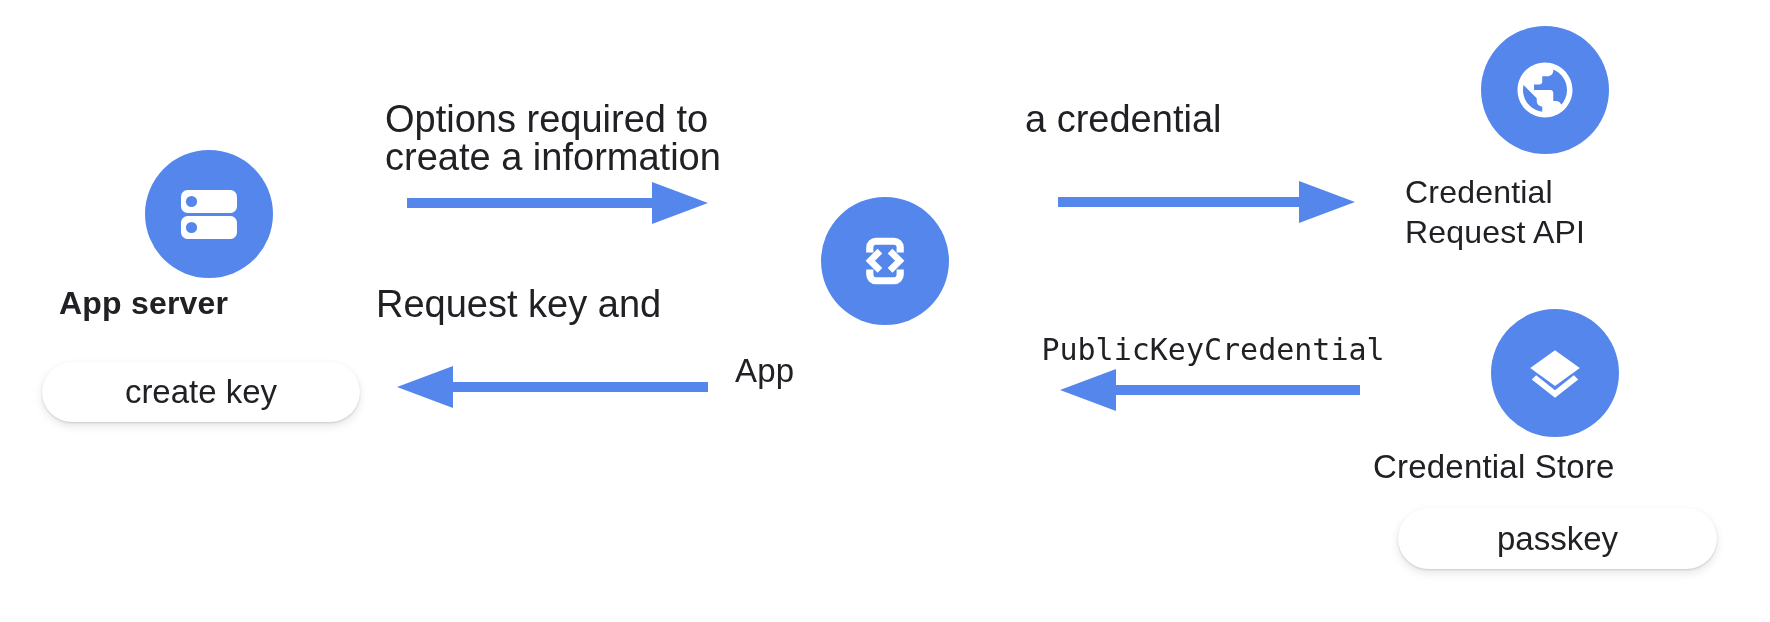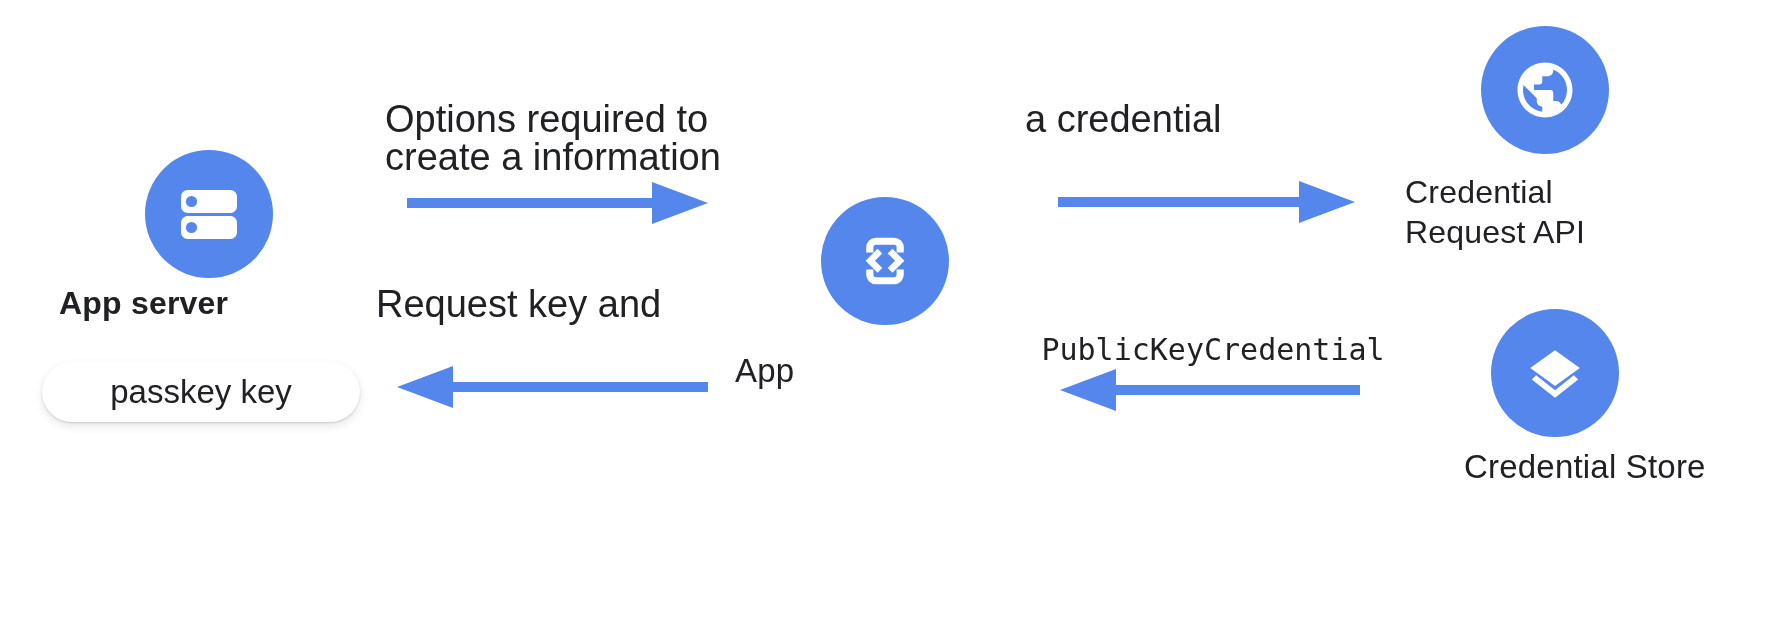--- a/index.html
+++ b/index.html
@@ -49,21 +49,21 @@
     <svg width="58" height="58" viewBox="0 0 58 58" aria-hidden="true">
       <rect x="1" y="5" width="56" height="23" rx="6.5" fill="#ffffff"></rect>
       <rect x="1" y="31" width="56" height="23" rx="6.5" fill="#ffffff"></rect>
       <circle cx="11.5" cy="16.5" r="5.6" style="fill:var(--accent-blue,#5586EC)"></circle>
       <circle cx="11.5" cy="42.5" r="5.6" style="fill:var(--accent-blue,#5586EC)"></circle>
     </svg>
   </div>
   <div class="node-label" style="left:59px;top:283px;width:300px;font-weight:bold;">App server</div>
 
   <div class="pill" style="left:42px;top:362px;width:318px;height:60px;">
-    <span>passkey key</span>
+    <span>create key</span>
   </div>
 
   <div class="arrow right" style="left:407px;top:181px;width:301px;">
     <div class="shaft"></div>
     <div class="head"></div>
   </div>
   <div class="arrow-label" style="left:385px;top:100px;width:340px;">
     <span class="line">Options required to</span>
     <span class="line">create a information</span>
   </div>
@@ -95,22 +95,25 @@
     <span class="line" style="display:block">Credential</span>
     <span class="line" style="display:block">Request API</span>
   </div>
 
   <div class="circle" style="left:1491px;top:309px;">
     <svg width="62" height="62" viewBox="0 0 24 24" aria-hidden="true">
       <polygon points="12,3.2 21.6,10.1 12,17 2.4,10.1" fill="#ffffff"></polygon>
       <path d="M12 18.7 L4.7 12.9 L3 14.5 L12 21.6 L21 14.5 L19.3 12.9 Z" fill="#ffffff"></path>
     </svg>
   </div>
-  <div class="node-label" style="left:1464px;top:447px;width:300px;font-size:33px;">Credential Store</div>
+  <div class="node-label" style="left:1373px;top:447px;width:300px;font-size:33px;">Credential Store</div>
 
+  <div class="pill" style="left:1398px;top:508px;width:319px;height:61px;">
+    <span>passkey</span>
+  </div>
 
   <div class="arrow left" style="left:1060px;top:368px;width:300px;">
     <div class="head"></div>
     <div class="shaft"></div>
   </div>
   <div class="mono-label" style="left:1028px;top:332px;width:370px;">PublicKeyCredential</div>
 
   <div class="arrow left" style="left:397px;top:365px;width:311px;">
     <div class="head"></div>
     <div class="shaft"></div>

